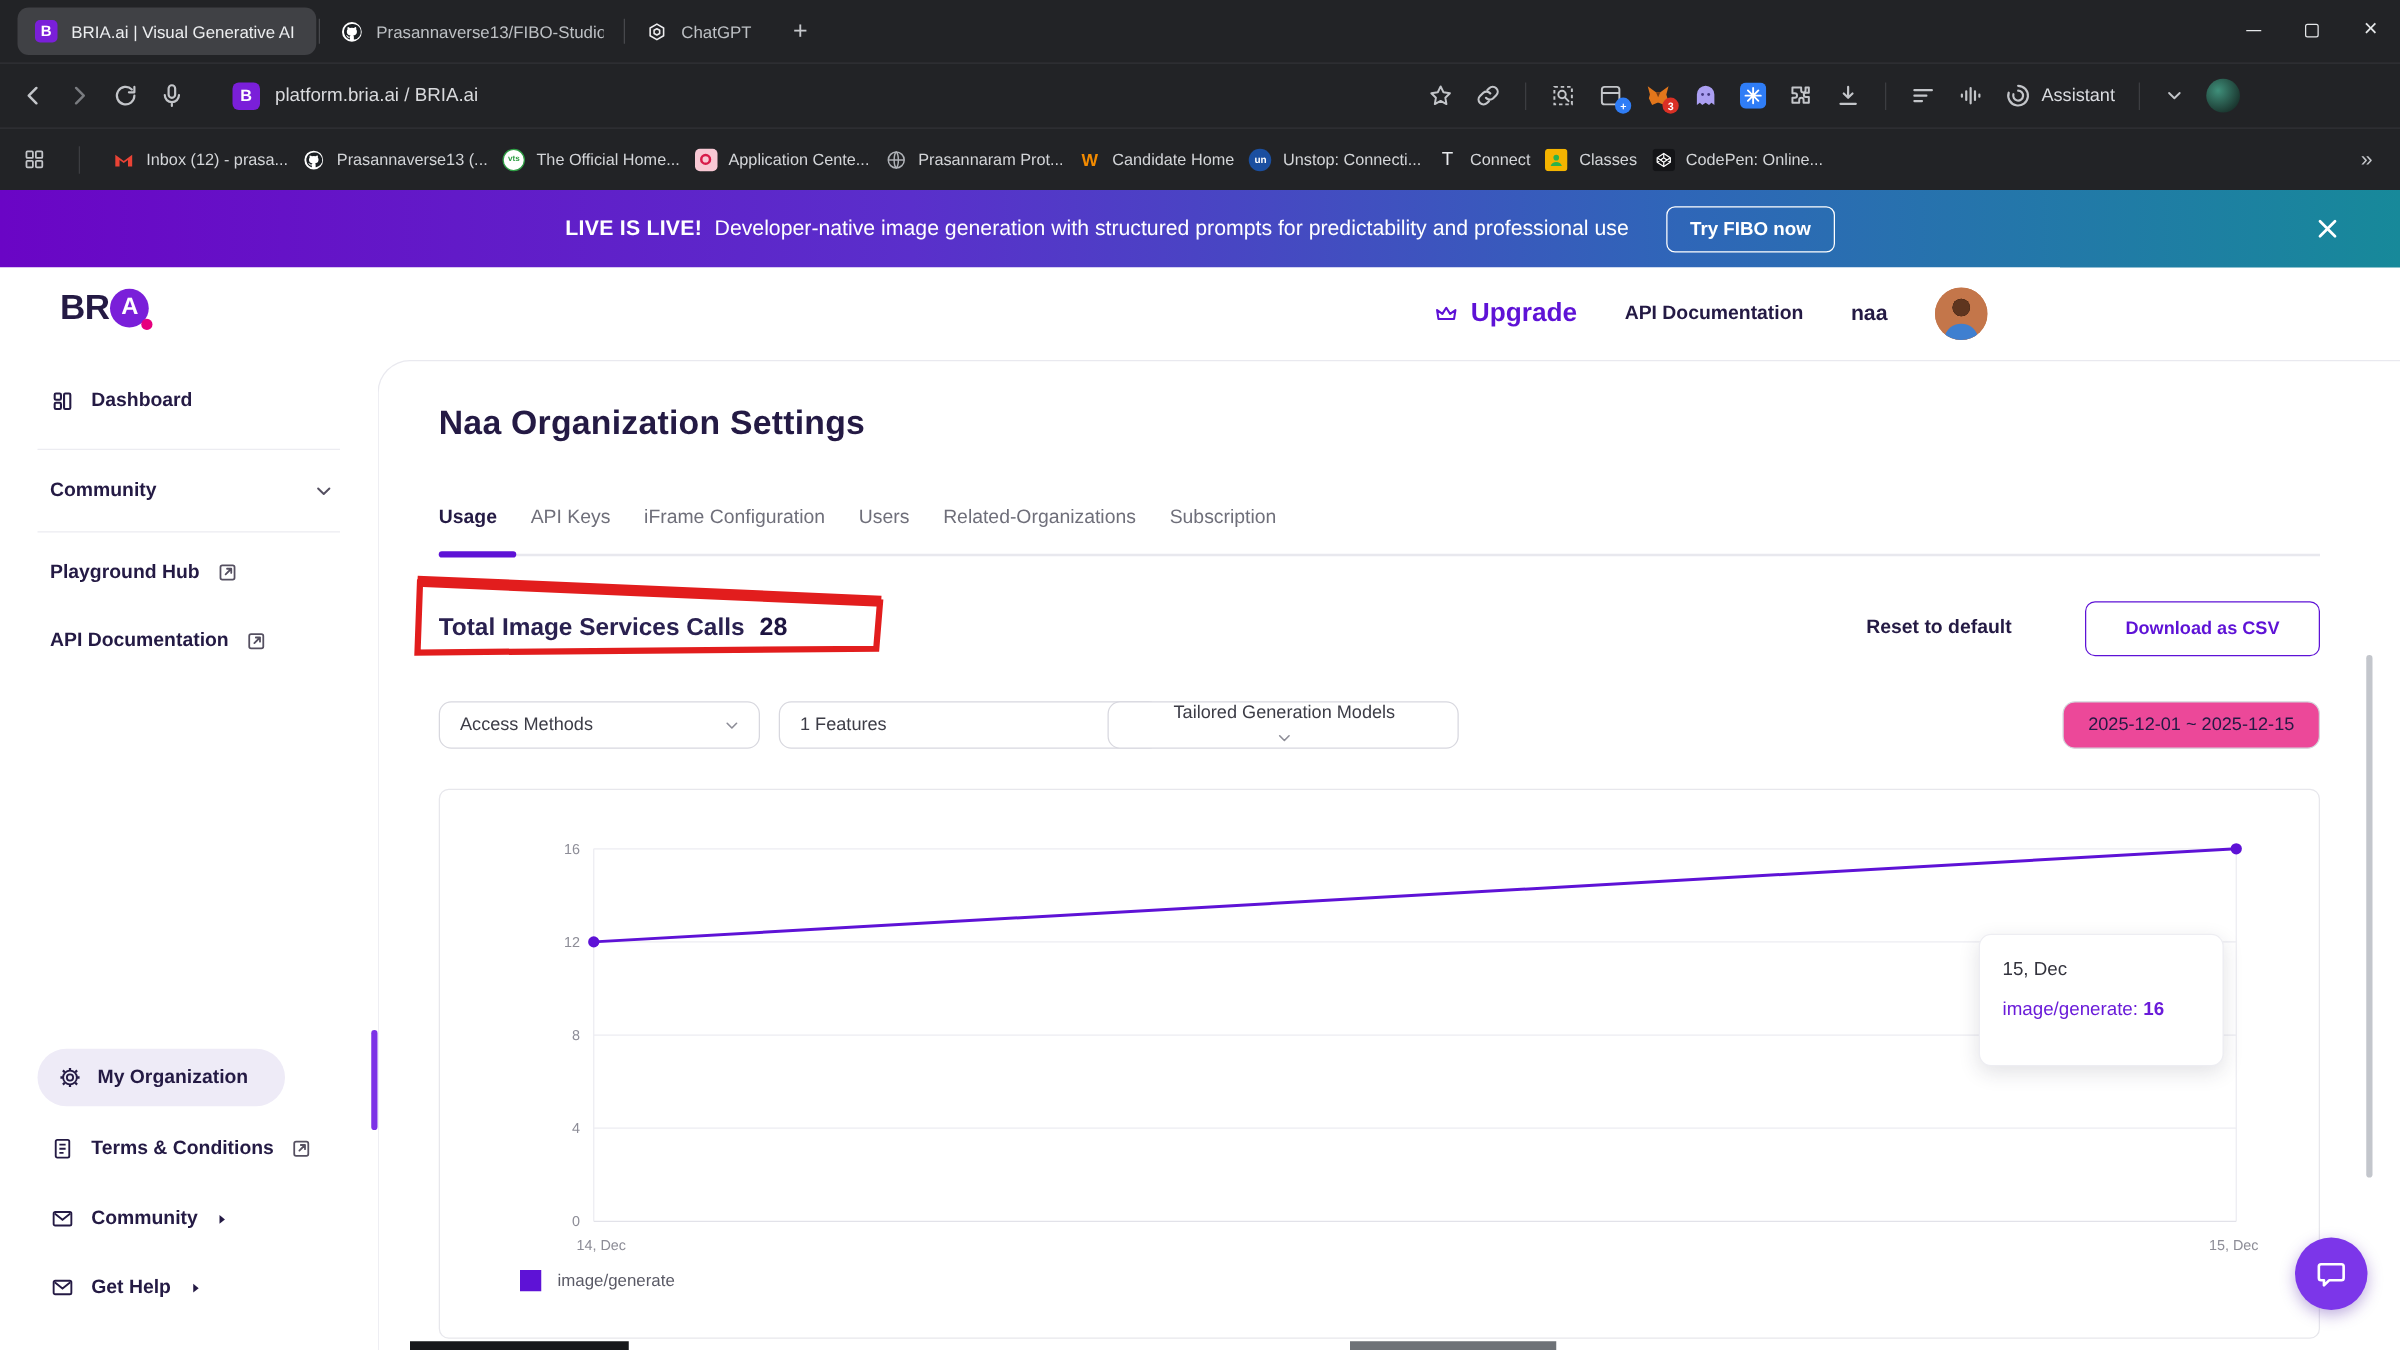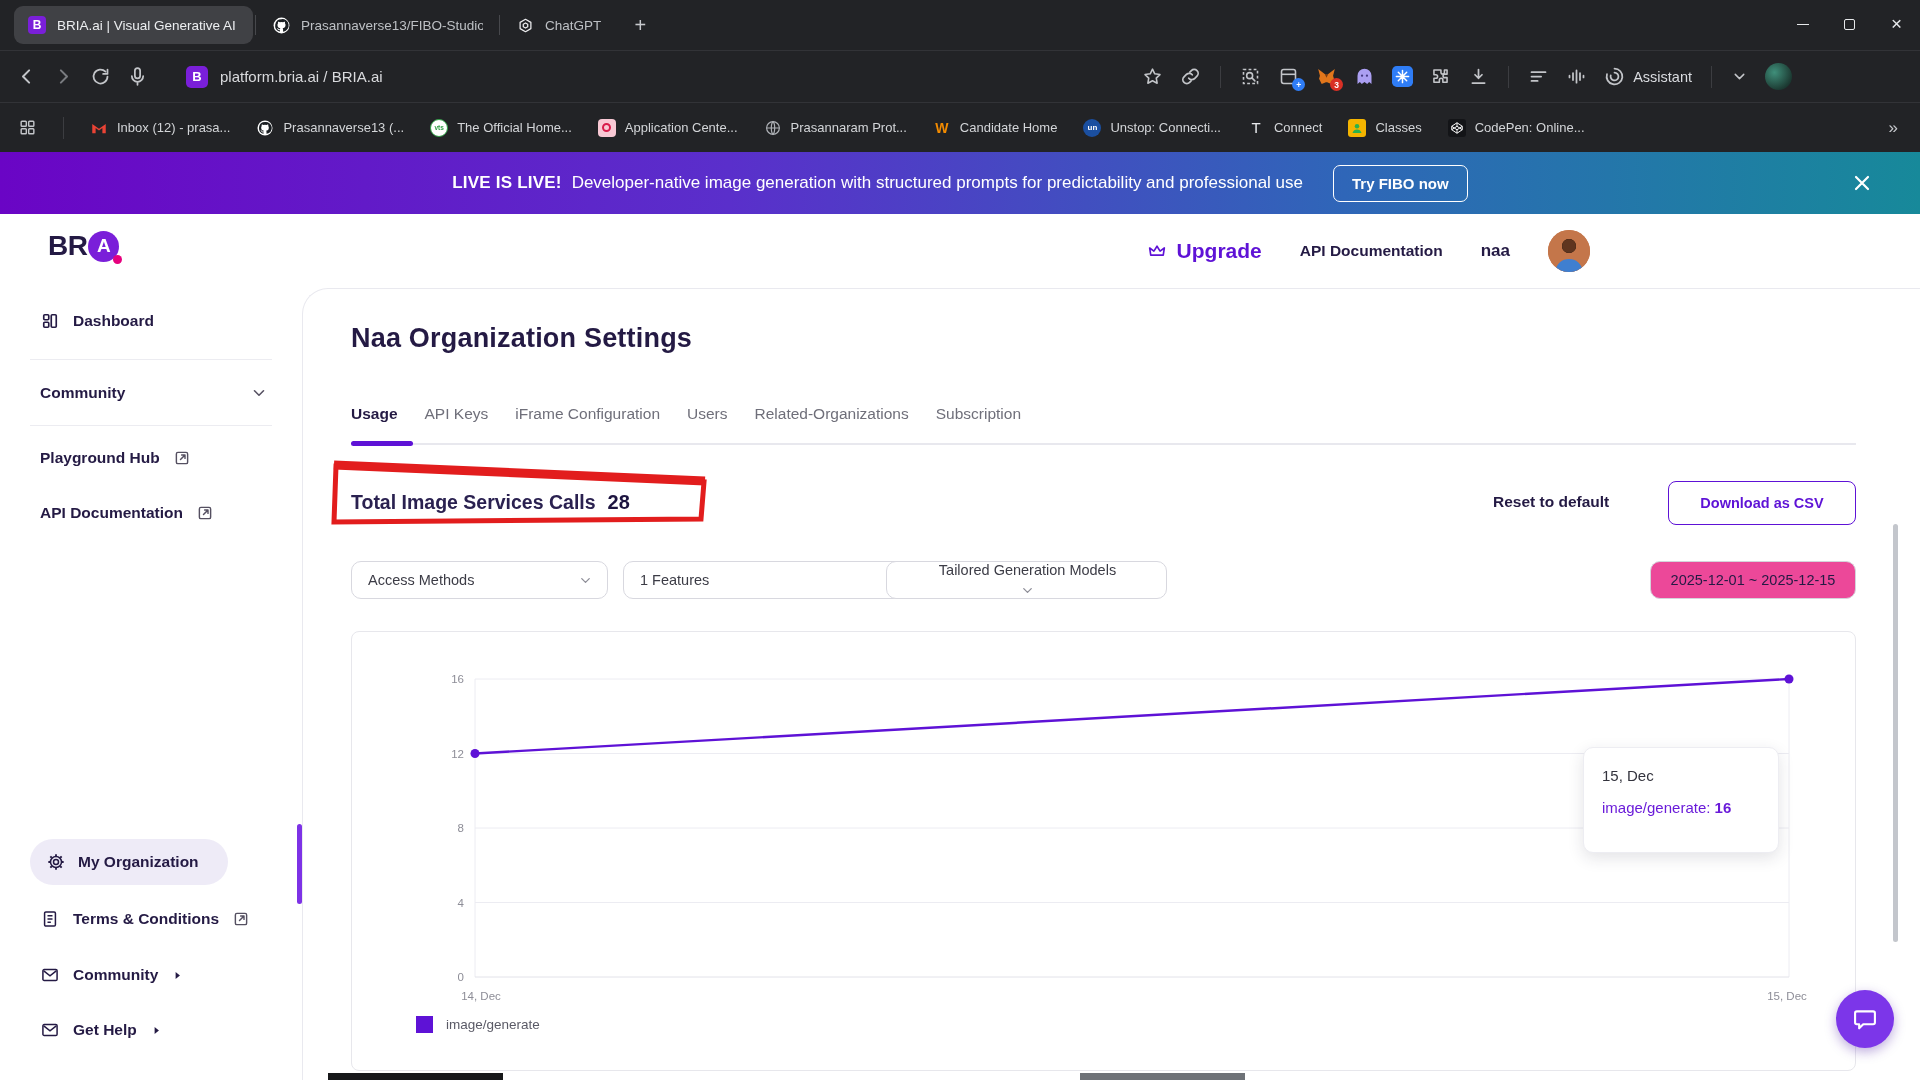--- a/index.html
+++ b/index.html
@@ -314,21 +314,21 @@
     <div class="bookmarksbar">
       <span class="tbico" style="width:19px;height:19px;" data-icon="apps-grid-icon">
           <svg viewBox="0 0 24 24" fill="none" stroke="currentColor" stroke-width="1.8">
             <rect x="4" y="4" width="6.5" height="6.5" rx="1"></rect>
             <rect x="13.5" y="4" width="6.5" height="6.5" rx="1"></rect>
             <rect x="4" y="13.5" width="6.5" height="6.5" rx="1"></rect>
             <rect x="13.5" y="13.5" width="6.5" height="6.5" rx="1"></rect>
           </svg>
         </span>
       <span class="v-divider"></span>
-      <div id="bookmarks" style="display:flex;align-items:center;gap:26px;">
+      <div id="bookmarks" style="display:flex;align-items:center;gap:12px;">
           <div class="bm">
             <span class="bm-ico">
               <svg viewBox="0 0 24 24">
                 <path d="M3 19V6.5L12 13l9-6.5V19h-4.5v-7L12 15.2 7.5 12v7z" fill="#ea4335"></path>
                 <path d="M3 6.5 12 13l9-6.5" fill="none" stroke="#c5221f" stroke-width="0"></path>
               </svg>
             </span>
             <span>Inbox (12) - prasa...</span>
           </div>
           <div class="bm">

